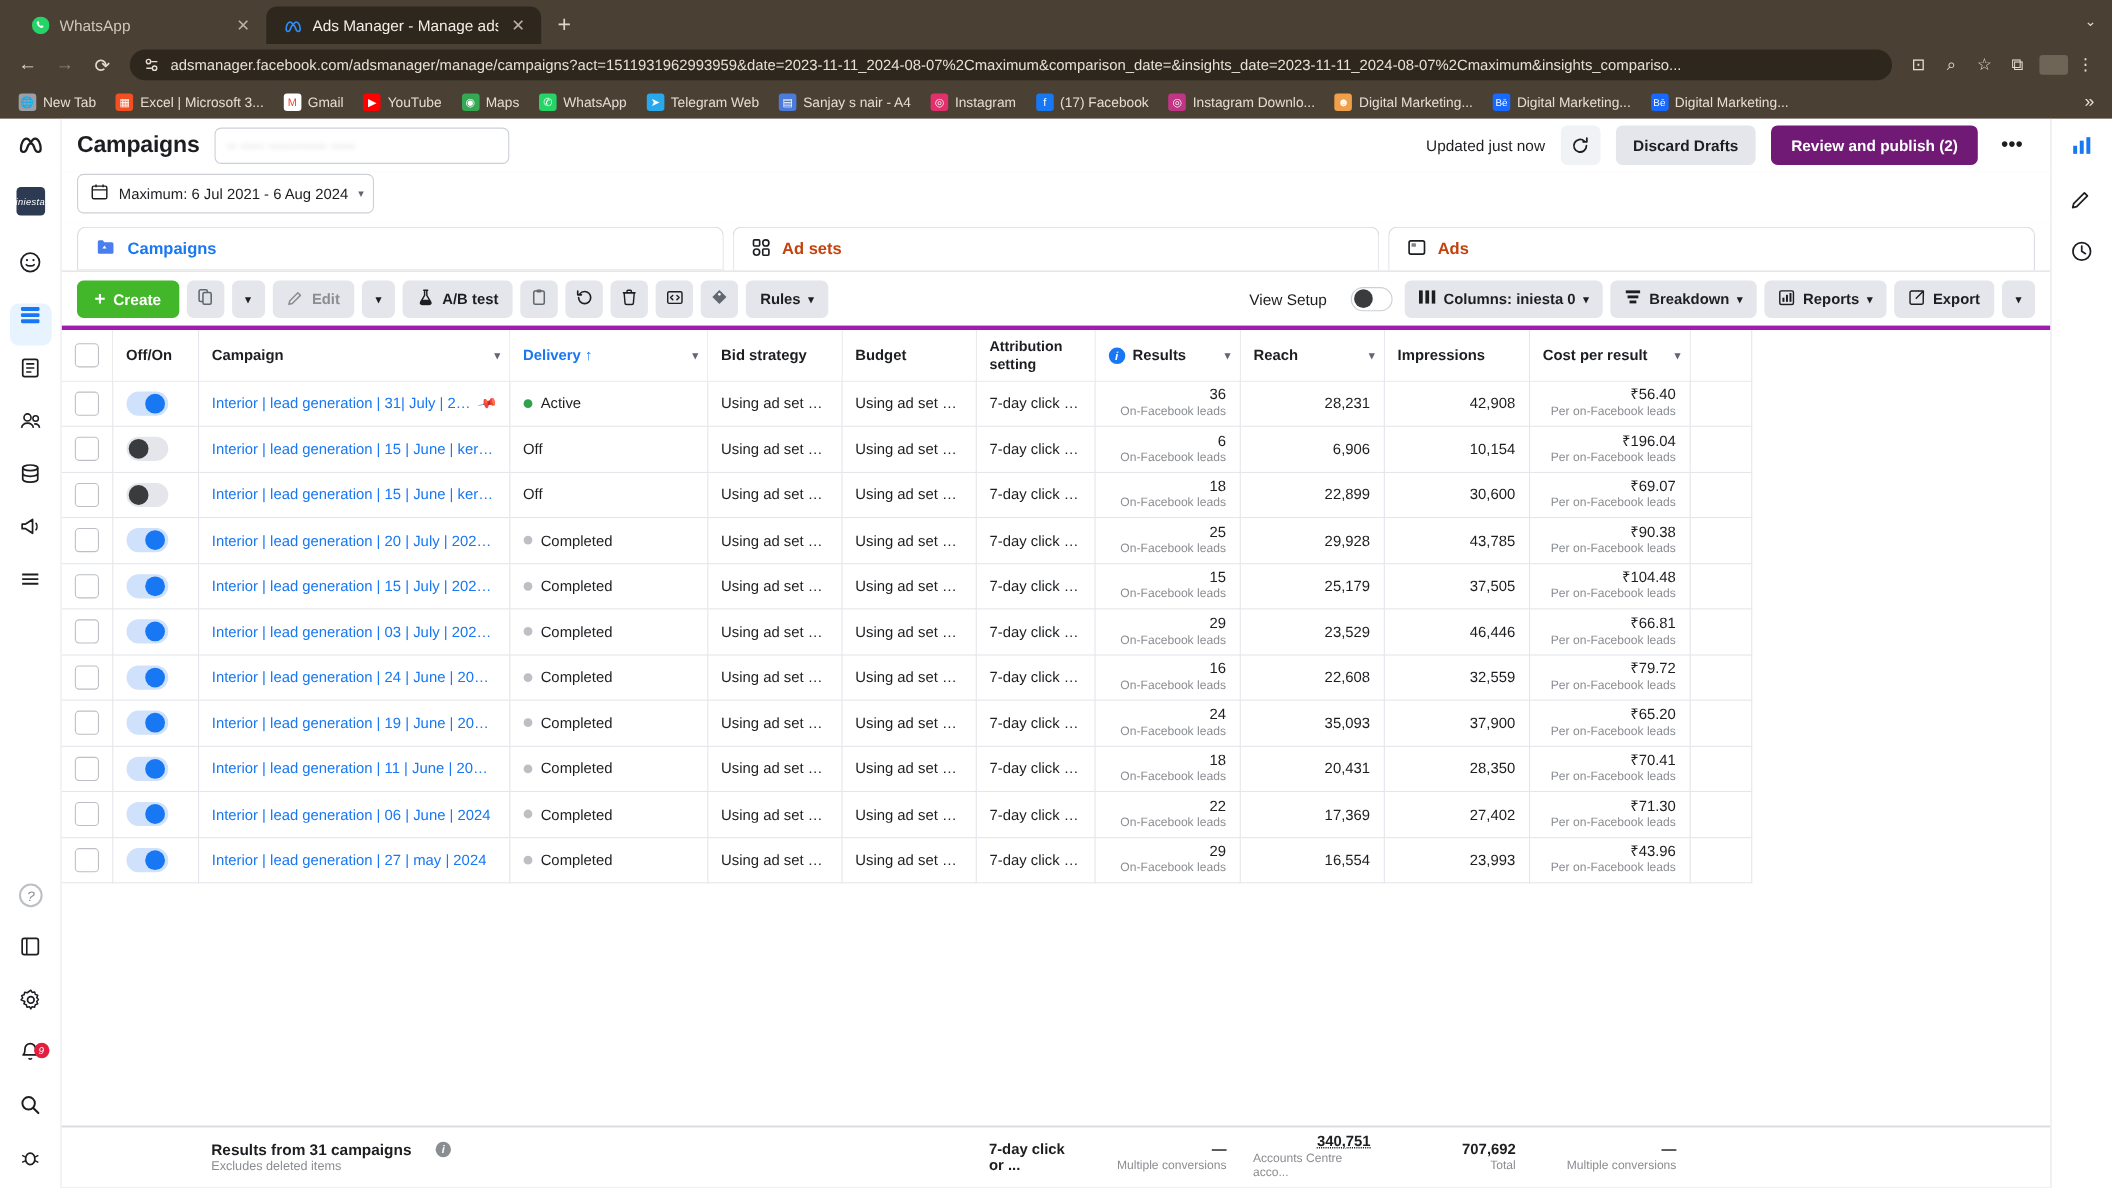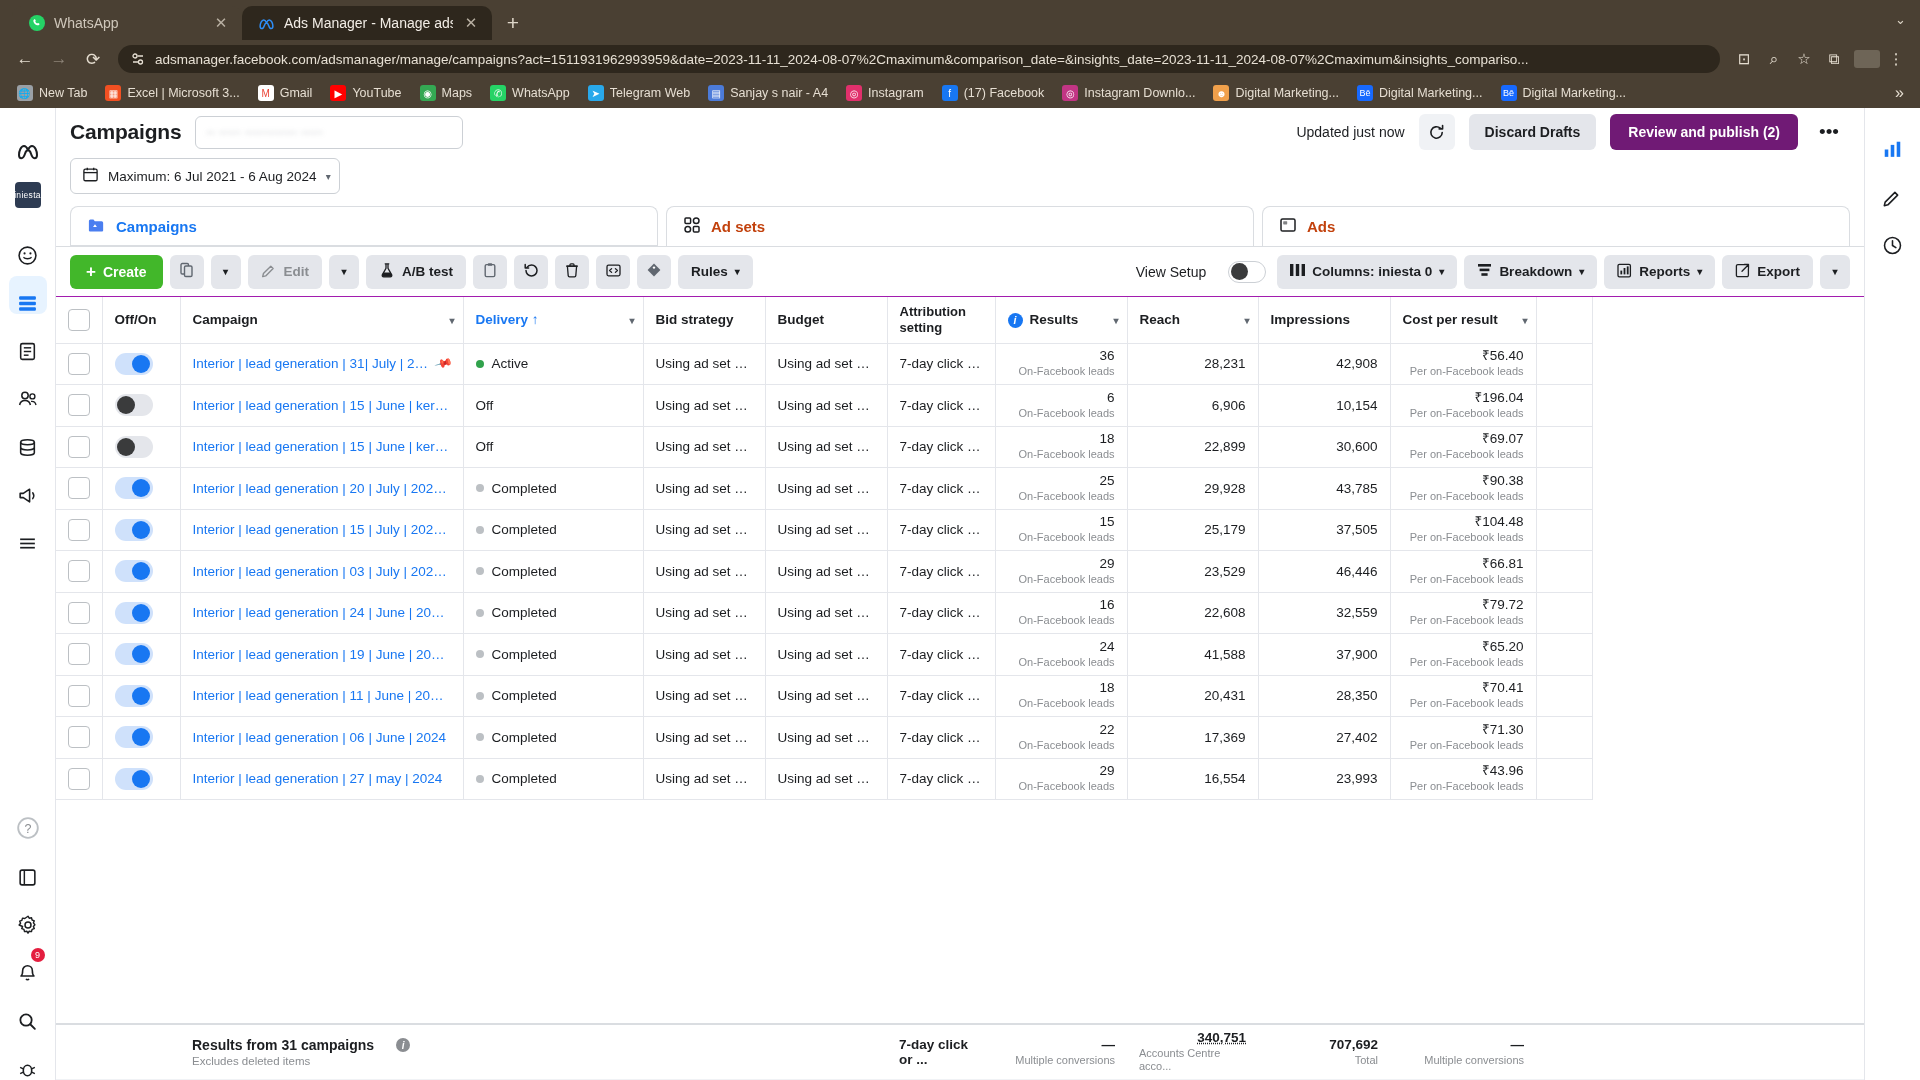--- a/index.html
+++ b/index.html
@@ -45,21 +45,21 @@
   .bookmarks { height: 30px; display:flex; align-items:center; gap: 0px; padding: 0 8px; background:#4a4033; }
   .bm { display:flex; align-items:center; gap:6px; padding: 0 9px; height: 24px; color:#e6ded2; font-size: 12.5px; white-space:nowrap; }
   .bm-ic { width:16px;height:16px;flex:0 0 16px; border-radius:3px; display:flex;align-items:center;justify-content:center; font-size:10px; color:#fff; overflow:hidden;}
   .bm-overflow { margin-left:auto; color:#e6ded2; font-size:16px; padding:0 8px;}
 
   
   .page { display: flex; width: 1920px; height: 982px; background:#fff; }
 
   
   .rail { width: 56px; flex: 0 0 56px; background:#fff; border-right:1px solid #e4e6eb; display:flex; flex-direction:column; align-items:center; padding-top: 14px; }
-  .rail-ic { width: 38px; height: 38px; border-radius: 8px; display:flex; align-items:flex-end; justify-content:center; margin-bottom: 10px; color:#1c1e21; position:relative;}
+  .rail-ic { width: 38px; height: 38px; border-radius: 8px; display:flex; align-items:flex-start; justify-content:center; margin-bottom: 10px; color:#1c1e21; position:relative;font-style:italic;}
   .rail-ic.active { background:#e7f3ff; color:#1877f2;}
   .rail-sep { height: 10px; }
   .rail-spacer { flex: 1 1 auto; }
   .rail-badge { position:absolute; top: 2px; right: 2px; background:#e41e3f; color:#fff; font-size:9px; border-radius:8px; min-width:14px; height:14px; display:flex;align-items:center;justify-content:center; padding:0 3px; }
   .acct-pic { width:26px;height:26px;border-radius:4px; background:#2d3b52; color:#fff; font-size:8.5px; display:flex;align-items:center;justify-content:center; letter-spacing:.3px;}
 
   
   .rrail { width: 56px; flex:0 0 56px; background:#fff; border-left:1px solid #e4e6eb; display:flex; flex-direction:column; align-items:center; padding-top: 14px;}
 
   .content { flex:1 1 auto; display:flex; flex-direction:column; background:#f0f2f5; overflow:hidden; }
@@ -98,21 +98,21 @@
   .ab-btn.create { background:#42b72a; color:#fff; padding: 0 16px; font-weight:700; font-size:14px;}
   .ab-btn.icon { padding: 0; width:34px; justify-content:center;}
   .ab-btn.cap { padding: 0 10px; width: 30px; justify-content:center;}
   .ab-btn.dis { color:#8a8d91; }
   .ab-spacer { flex:1 1 auto; }
   .viewsetup { display:flex; align-items:center; gap:22px; font-size:14px; color:#1c1e21; margin-right: 4px;}
   .toggle { width:38px;height:22px;border-radius:11px;border:1px solid #ccd0d5;background:#fff;display:flex;align-items:center;padding:2px;}
   .toggle .knob { width:17px;height:17px;border-radius:50%;background:#3a3b3c;}
 
   
-  .tablewrap { flex:1 1 auto; background:#fff; overflow:hidden; position:relative; border-top:1px solid #a21caf;}
+  .tablewrap { flex:1 1 auto; background:#fff; overflow:hidden; position:relative; border-top:4px solid #a21caf;}
   table.grid { border-collapse: collapse; table-layout: fixed; width: 1536px; }
   table.grid th, table.grid td { border-right:1px solid #e4e6eb; border-bottom:1px solid #e4e6eb; text-align:left; vertical-align: middle;}
   table.grid thead th { height: 46px; background:#fff; font-size:13.5px; font-weight:700; color:#1c1e21; padding: 0 12px; position:relative;}
   table.grid thead th .caret { position:absolute; right:8px; top:50%; transform:translateY(-50%); color:#606770; font-size:10px;}
   table.grid thead th.num, table.grid tbody td.num { text-align:right; }
   .th-deliv { color:#1877f2 !important; }
   table.grid tbody td { height: 41.5px; font-size:13.5px; color:#1c1e21; padding: 0 12px; }
   .c-check { width: 46px; }
   .c-offon { width: 78px; }
   .c-camp  { width: 283px; }
@@ -910,21 +910,21 @@
               </td>
               <td class="c-attr">
                 <span class="trunc">7-day click or 1...</span>
               </td>
               <td class="c-res num">
                 <div class="stack">
                   <span class="v">24</span>
                   <span class="s">On-Facebook leads</span>
                 </div>
               </td>
-              <td class="c-reach num"><span>41,588</span></td>
+              <td class="c-reach num"><span>35,093</span></td>
               <td class="c-imp num"><span>37,900</span></td>
               <td class="c-cpr num">
                 <div class="stack">
                   <span class="v">₹65.20</span>
                   <span class="s">Per on-Facebook leads</span>
                 </div>
               </td>
               <td class="c-end"></td>
             </tr>
             <tr>

